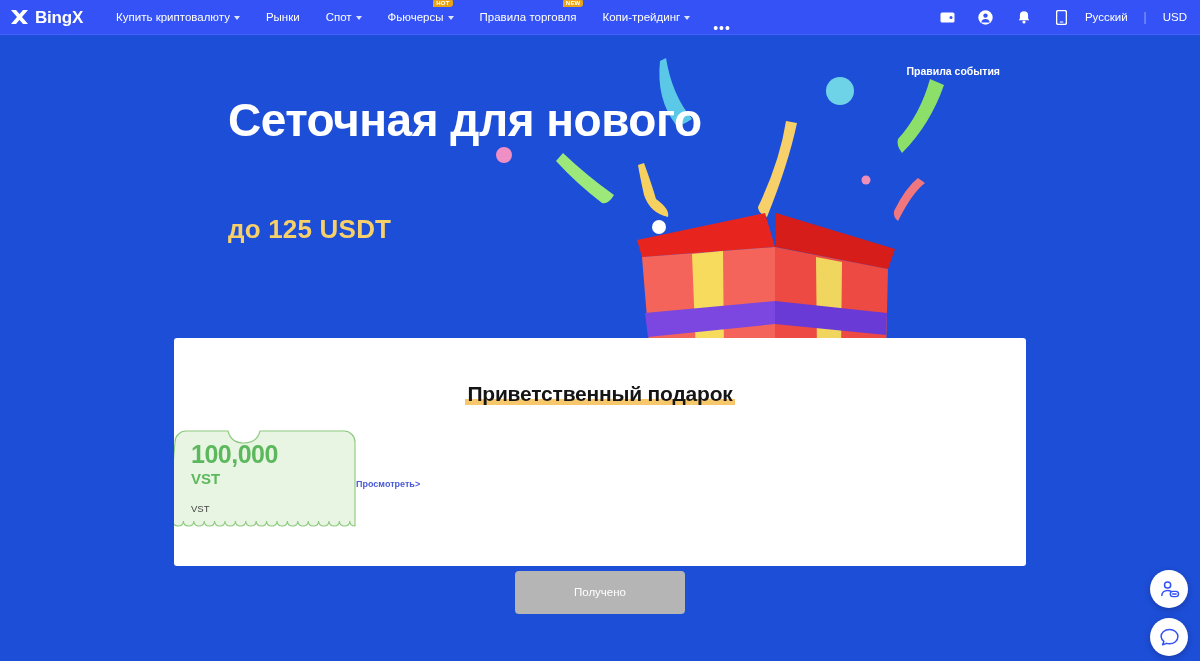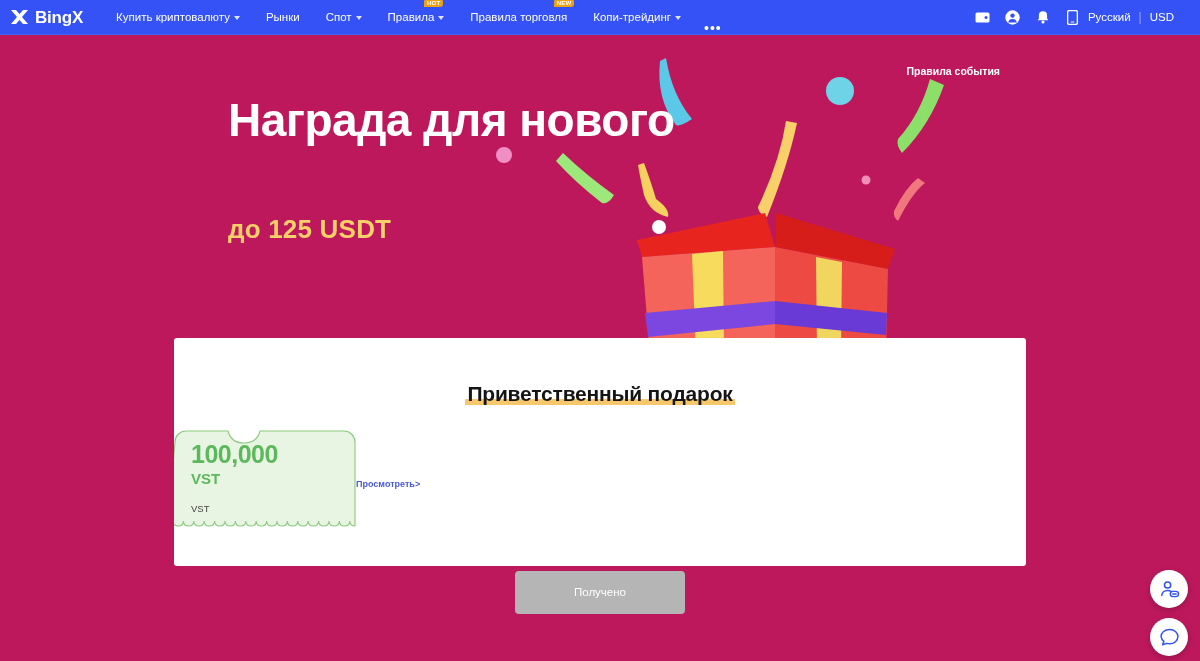--- a/index.html
+++ b/index.html
@@ -2,21 +2,21 @@
 <html><head>
 <meta charset="utf-8">
 <style>
   * { margin:0; padding:0; box-sizing:border-box; }
   html, body {
     width:1200px; height:661px;
     overflow:hidden;
     background:#3452f5;
     font-family:"Liberation Sans", sans-serif;
   }
-  #app { position:relative; width:1200px; height:661px; background:#be185d; overflow:hidden; }
+  #app { position:relative; width:1200px; height:661px; background:#1d4ed8; overflow:hidden; }
 
   
   .navbar {
     position:absolute; left:0; top:0; width:1200px; height:35px;
     background:#3452f5;
     border-bottom:1px solid #4562f6;
     display:flex; align-items:center;
     z-index:40;
   }
   .logo-wrap {
@@ -55,21 +55,21 @@
     line-height:1;
     letter-spacing:.2px;
   }
   .badge.hot { right:14px; background:#e8a317; }
   .badge.new { right:6px; background:#e8a317; }
   .nav-dots {
     color:#fff; font-size:14px; letter-spacing:1px;
     padding:0 10px; cursor:pointer; line-height:1; margin-top:-4px;
   }
 
-  .nav-right { margin-left:auto; display:flex; align-items:center; gap:0; padding-right:26px; }
+  .nav-right { margin-left:auto; display:flex; align-items:center; gap:8px; padding-right:13px; }
   .nav-icon {
     width:30px; height:35px;
     display:flex; align-items:center; justify-content:center;
     cursor:pointer;
   }
   .nav-sep { color:rgba(255,255,255,.45); font-size:12px; margin:0 8px; }
   .nav-txt { color:#fff; font-size:11.5px; cursor:pointer; }
 
   
   .hero-title {
@@ -206,21 +206,21 @@
       </div>
       <div class="nav-item">
         <span>Рынки</span>
       </div>
       <div class="nav-item">
         <span>Спот</span>
         <i class="caret"></i>
       </div>
       <div class="nav-item">
         <span class="badge hot">HOT</span>
-        <span>Правила</span>
+        <span>Фьючерсы</span>
         <i class="caret"></i>
       </div>
       <div class="nav-item">
         <span class="badge new">NEW</span>
         <span>Правила торговля</span>
       </div>
       <div class="nav-item">
         <span>Копи-трейдинг</span>
         <i class="caret"></i>
       </div>
@@ -295,21 +295,21 @@
     <polygon points="155,52 268,74 266,160 155,160" fill="#ec4a42"></polygon>
 
     <polygon points="72,59 103,56 104,160 76,160" fill="#f7db5c"></polygon>
     <polygon points="196,62 222,67 221,160 197,160" fill="#f0d55e"></polygon>
 
     <polygon points="25,118 155,106 155,129 28,142" fill="#7b47e0"></polygon>
     <polygon points="155,106 267,118 266,140 155,129" fill="#6a3ad6"></polygon>
   </svg>
 
   <div class="hero-title">
-    <div>Награда для нового</div>
+    <div>Сеточная для нового</div>
   </div>
   <div class="hero-sub">до 125 USDT</div>
   <div class="rules-link">Правила события</div>
 
   <div class="card">
 
     <div class="card-title-wrap">
       <span class="card-title">Приветственный подарок</span>
     </div>
 

